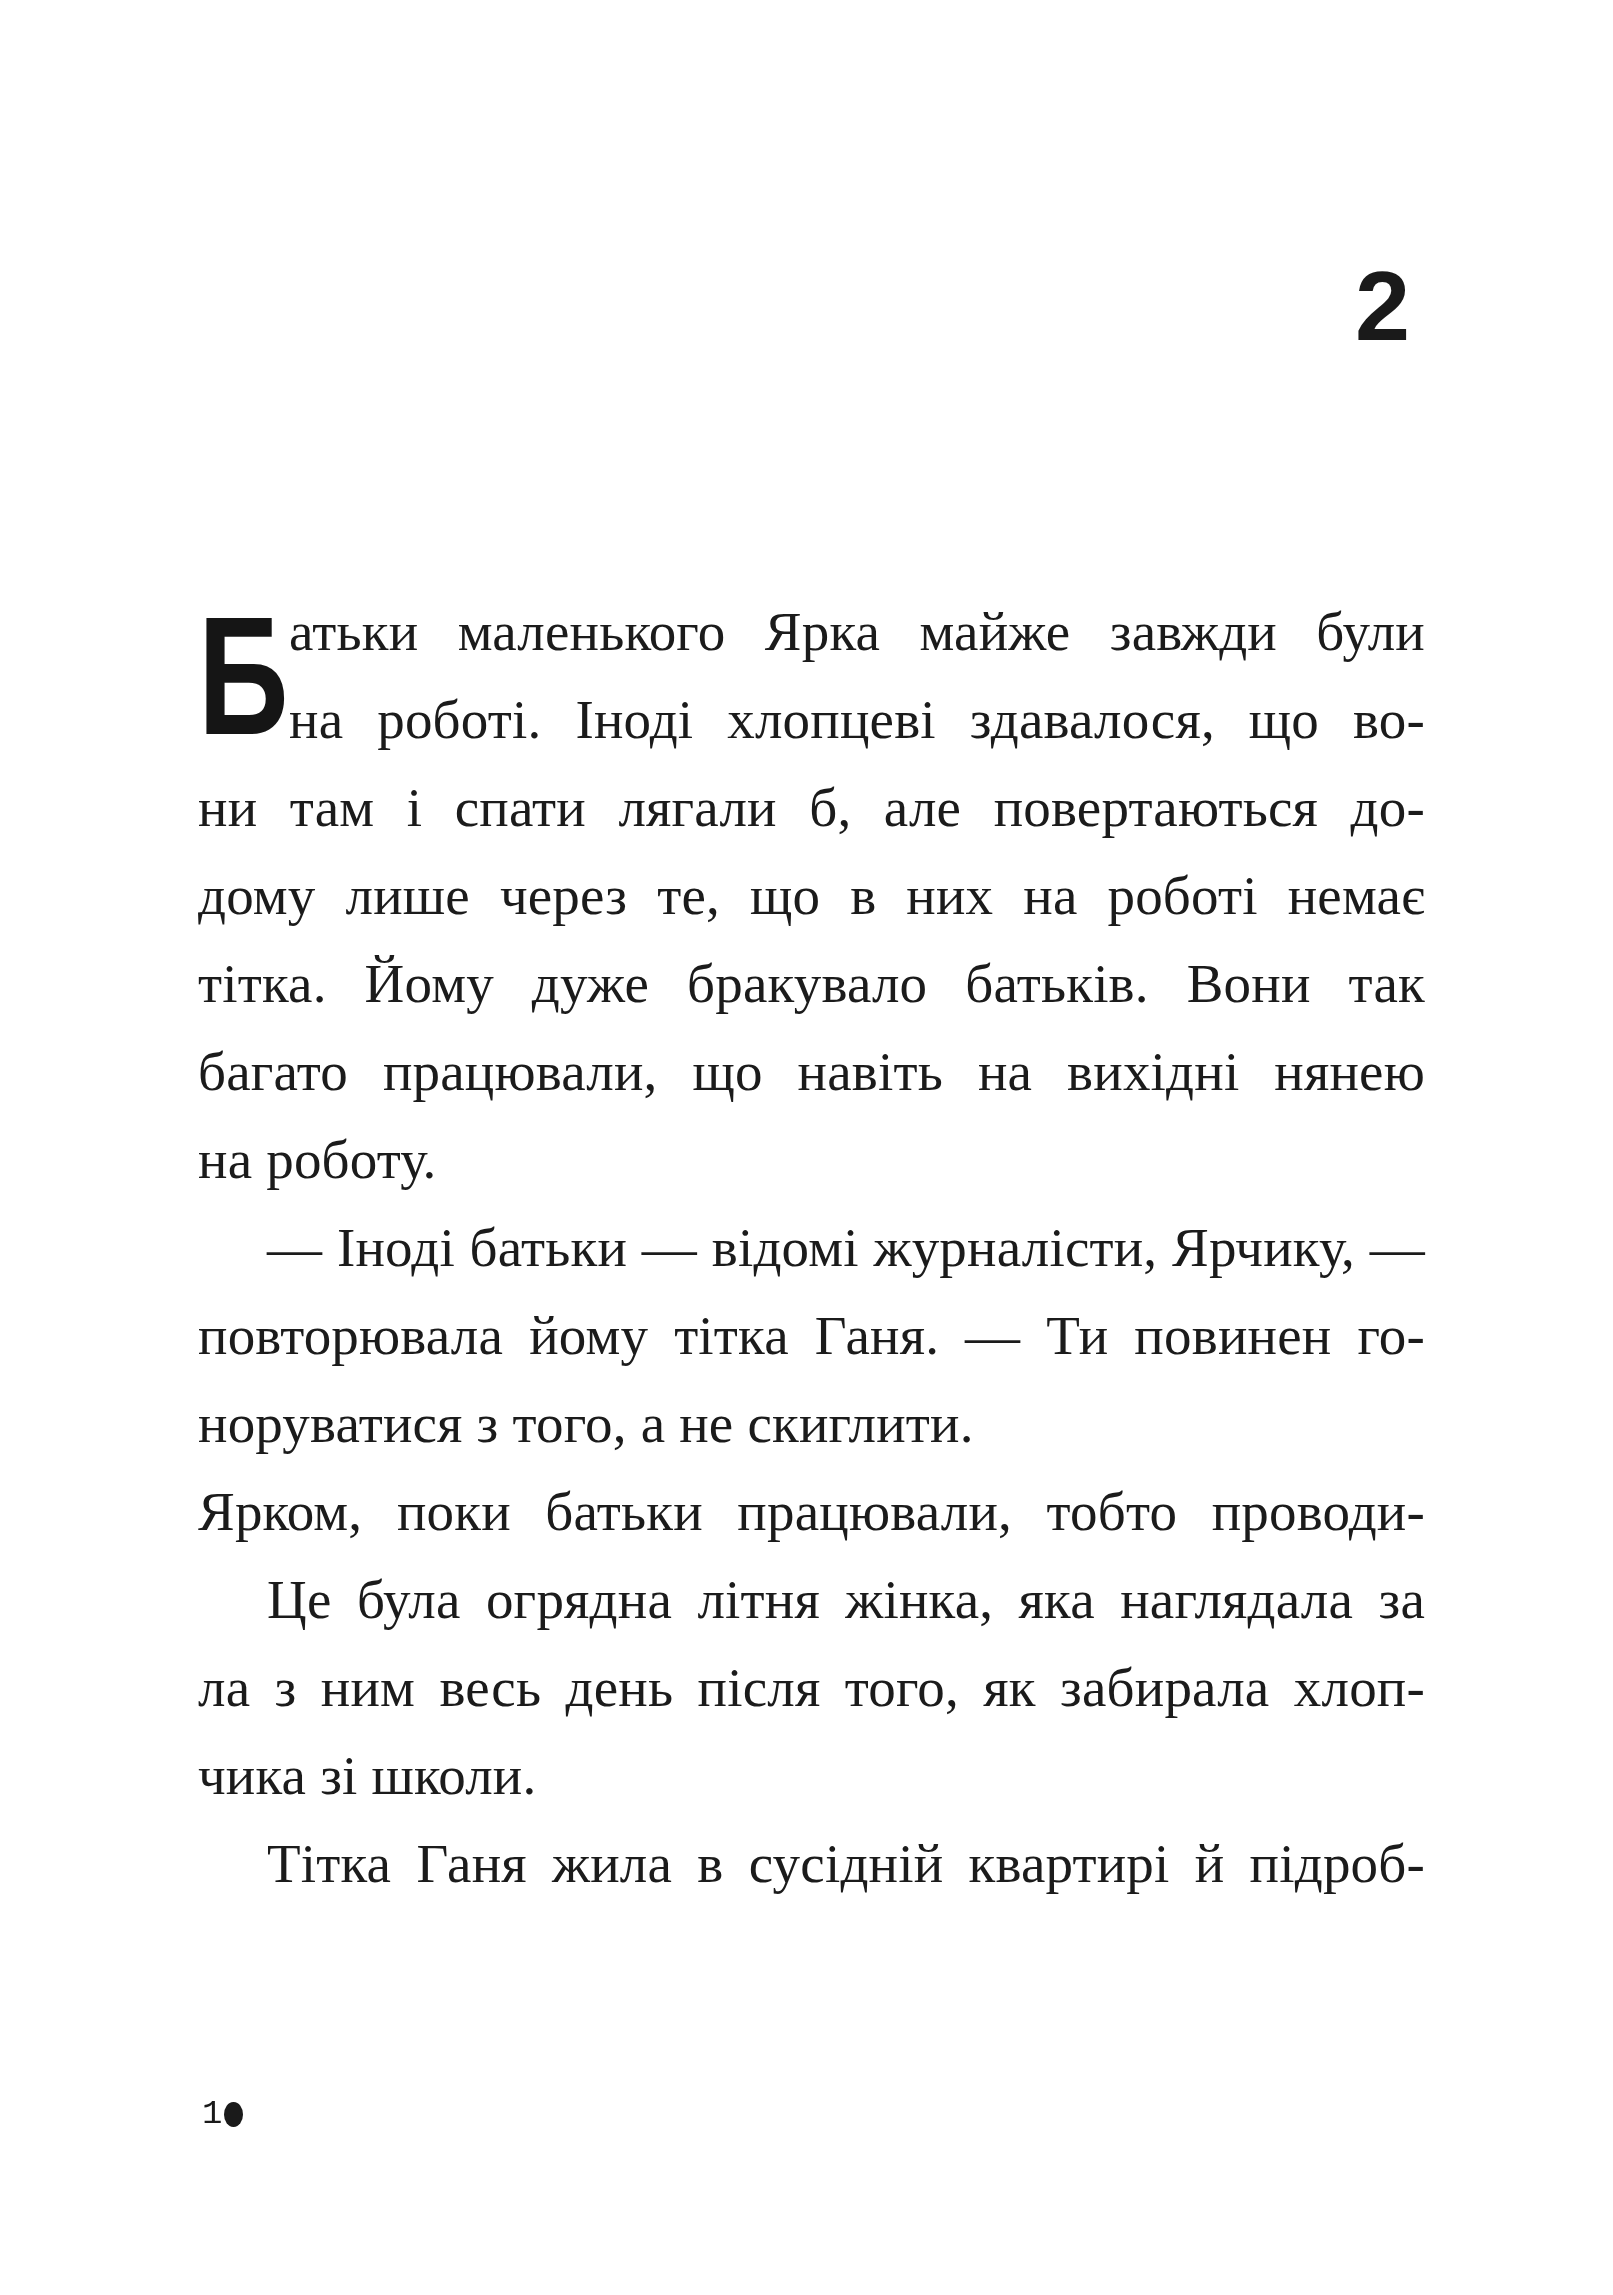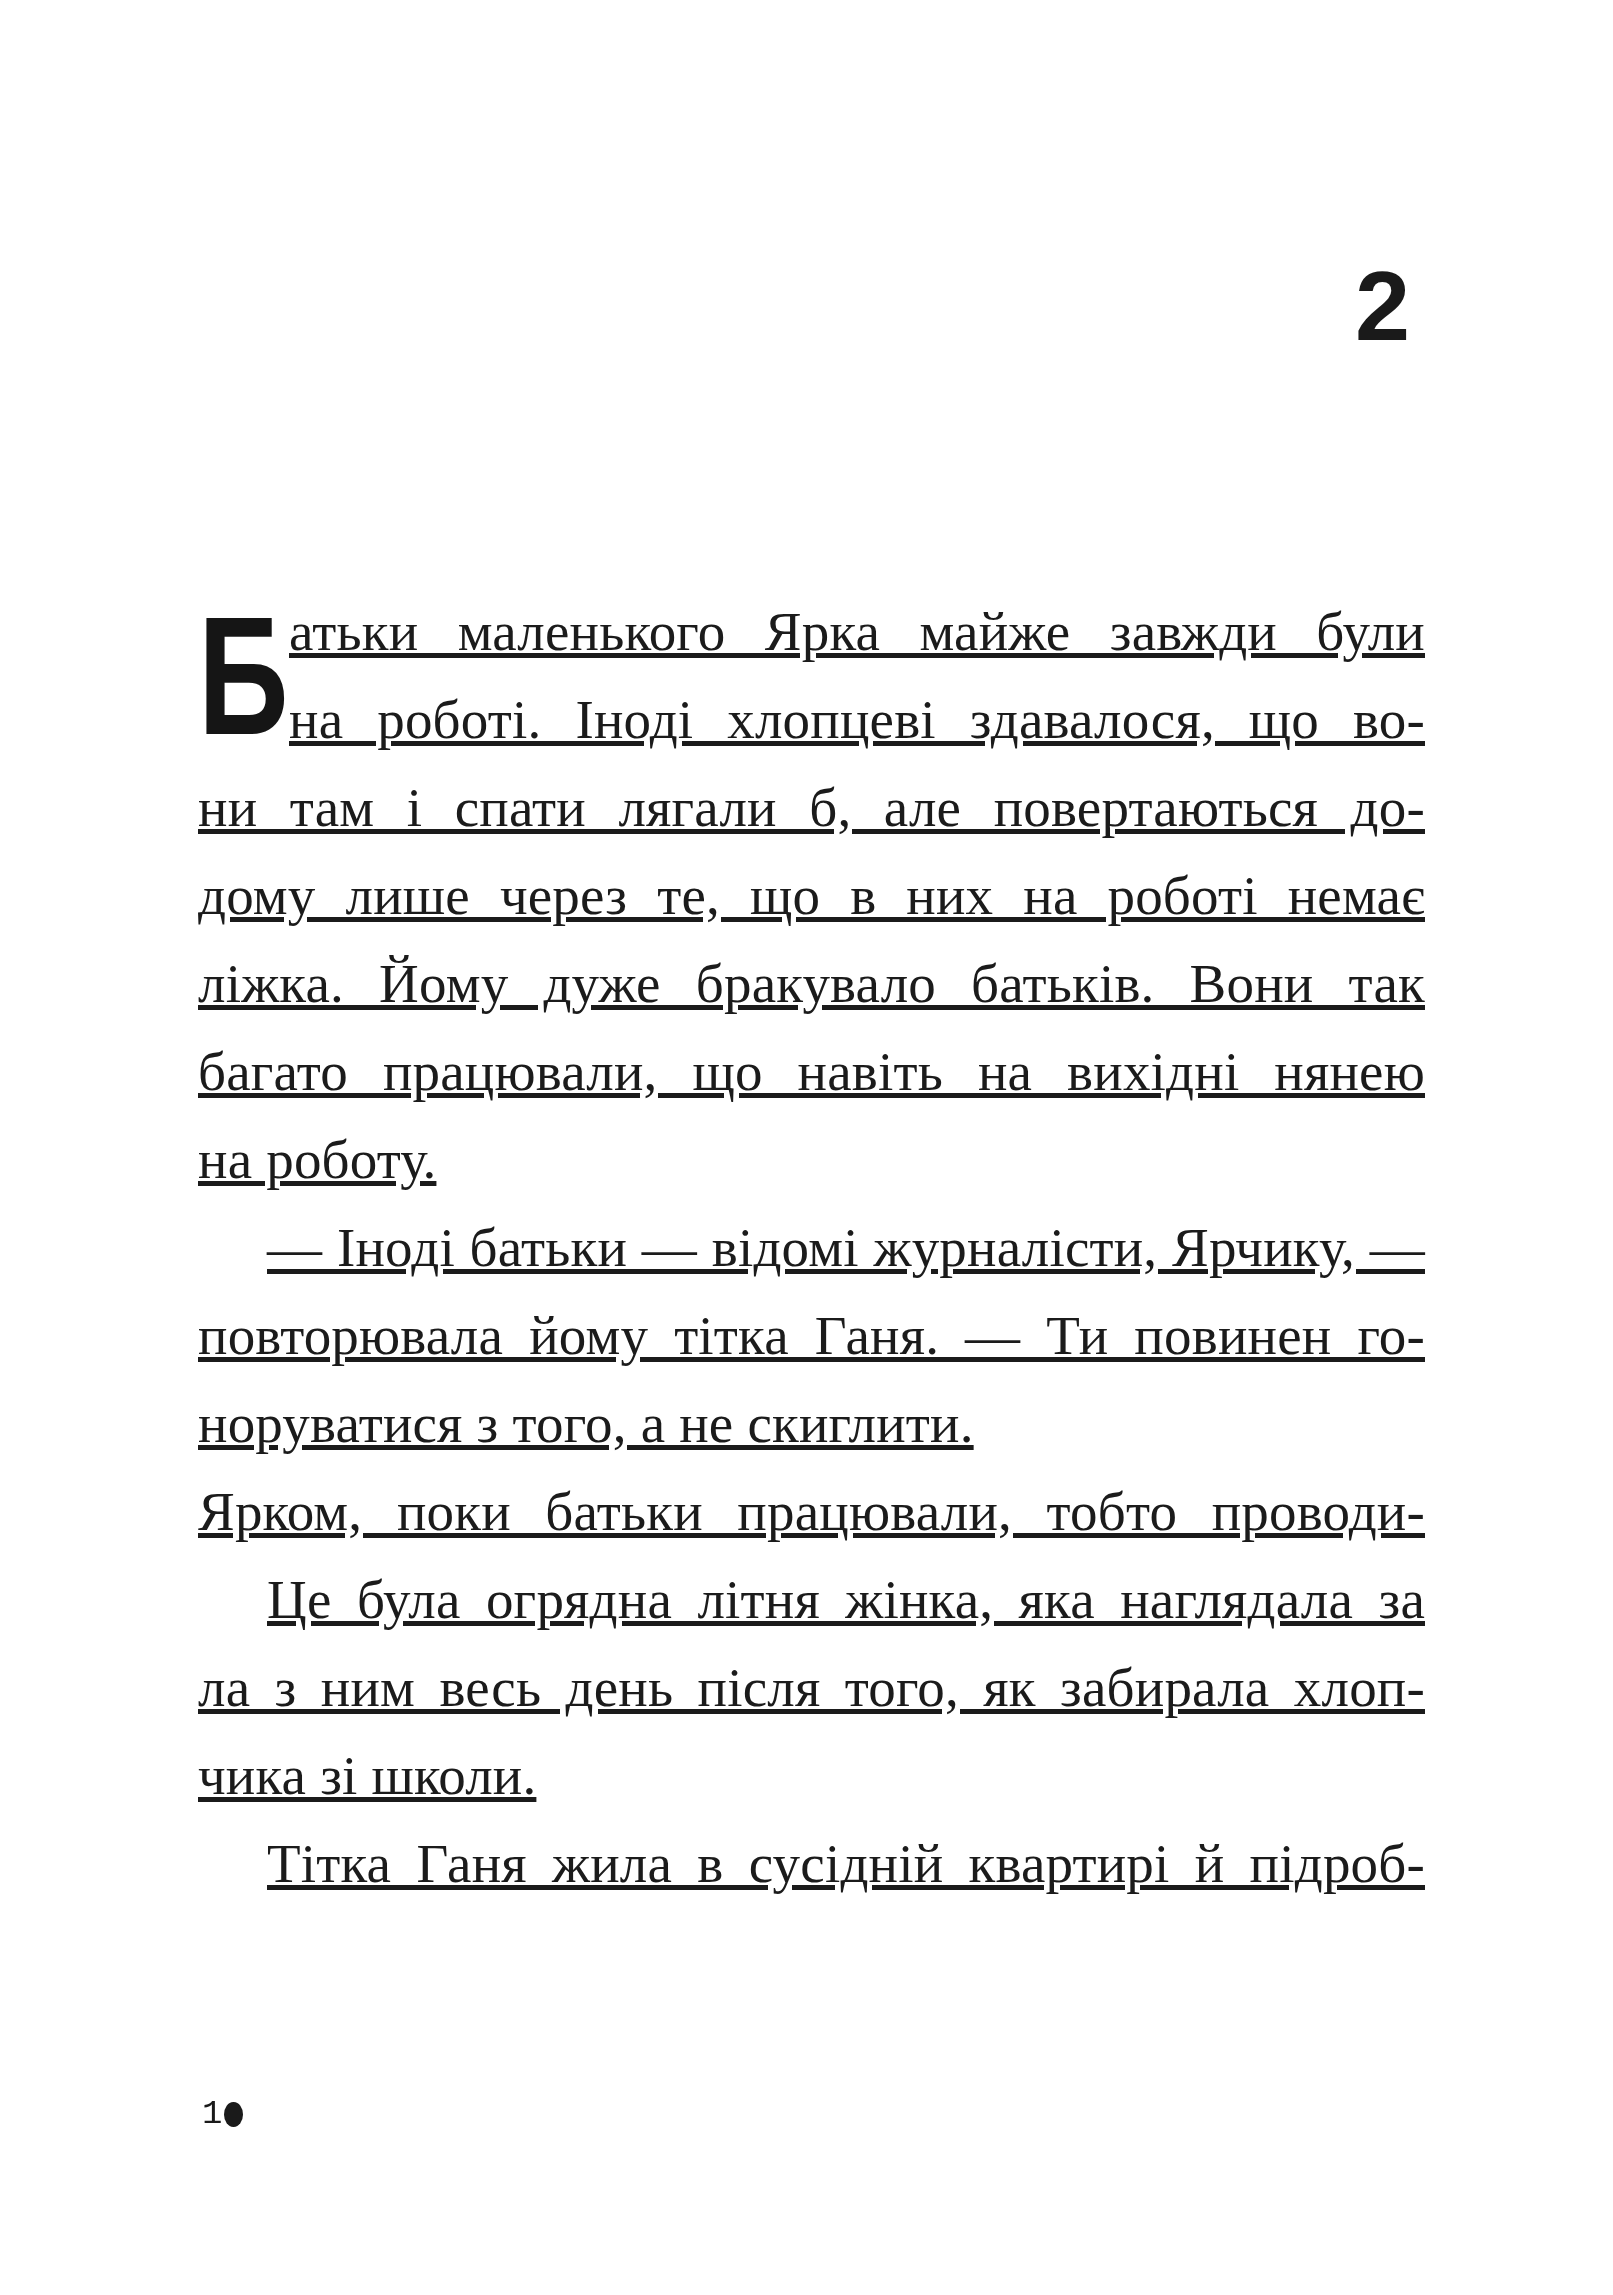--- a/index.html
+++ b/index.html
@@ -31,21 +31,20 @@
       top: 588px;
       width: 1227px;
     }
     .line {
       position: relative;
       height: 88px;
       white-space: nowrap;
       font-size: 55px;
       line-height: 88px;
       letter-spacing: 0.2px;
-      text-decoration: underline;
     }
     .line.justify {
       text-align: justify;
       text-align-last: justify;
     }
     .line.indent {
       padding-left: 69px;
     }
     .line.dropcap-line {
       padding-left: 91px;
@@ -92,21 +91,21 @@
 
   <div class="chapter-number">2</div>
 
   <div class="body-text">
     <div class="dropcap">Б</div>
 
     <div class="line justify dropcap-line">атьки маленького Ярка майже завжди були</div>
     <div class="line justify dropcap-line">на роботі. Іноді хлопцеві здавалося, що во-</div>
     <div class="line justify">ни там і спати лягали б, але повертаються до-</div>
     <div class="line justify">дому лише через те, що в них на роботі немає</div>
-    <div class="line justify">ліжка. Йому дуже бракувало батьків. Вони так</div>
+    <div class="line justify">тітка. Йому дуже бракувало батьків. Вони так</div>
     <div class="line justify">багато працювали, що навіть на вихідні нянею</div>
     <div class="line">на роботу.</div>
 
     <div class="line justify indent">— Іноді батьки — відомі журналісти, Ярчику, —</div>
     <div class="line justify">повторювала йому тітка Ганя. — Ти повинен го-</div>
     <div class="line">норуватися з того, а не скиглити.</div>
 
     <div class="line justify">Ярком, поки батьки працювали, тобто проводи-</div>
     <div class="line justify indent">Це була огрядна літня жінка, яка наглядала за</div>
     <div class="line justify">ла з ним весь день після того, як забирала хлоп-</div>

